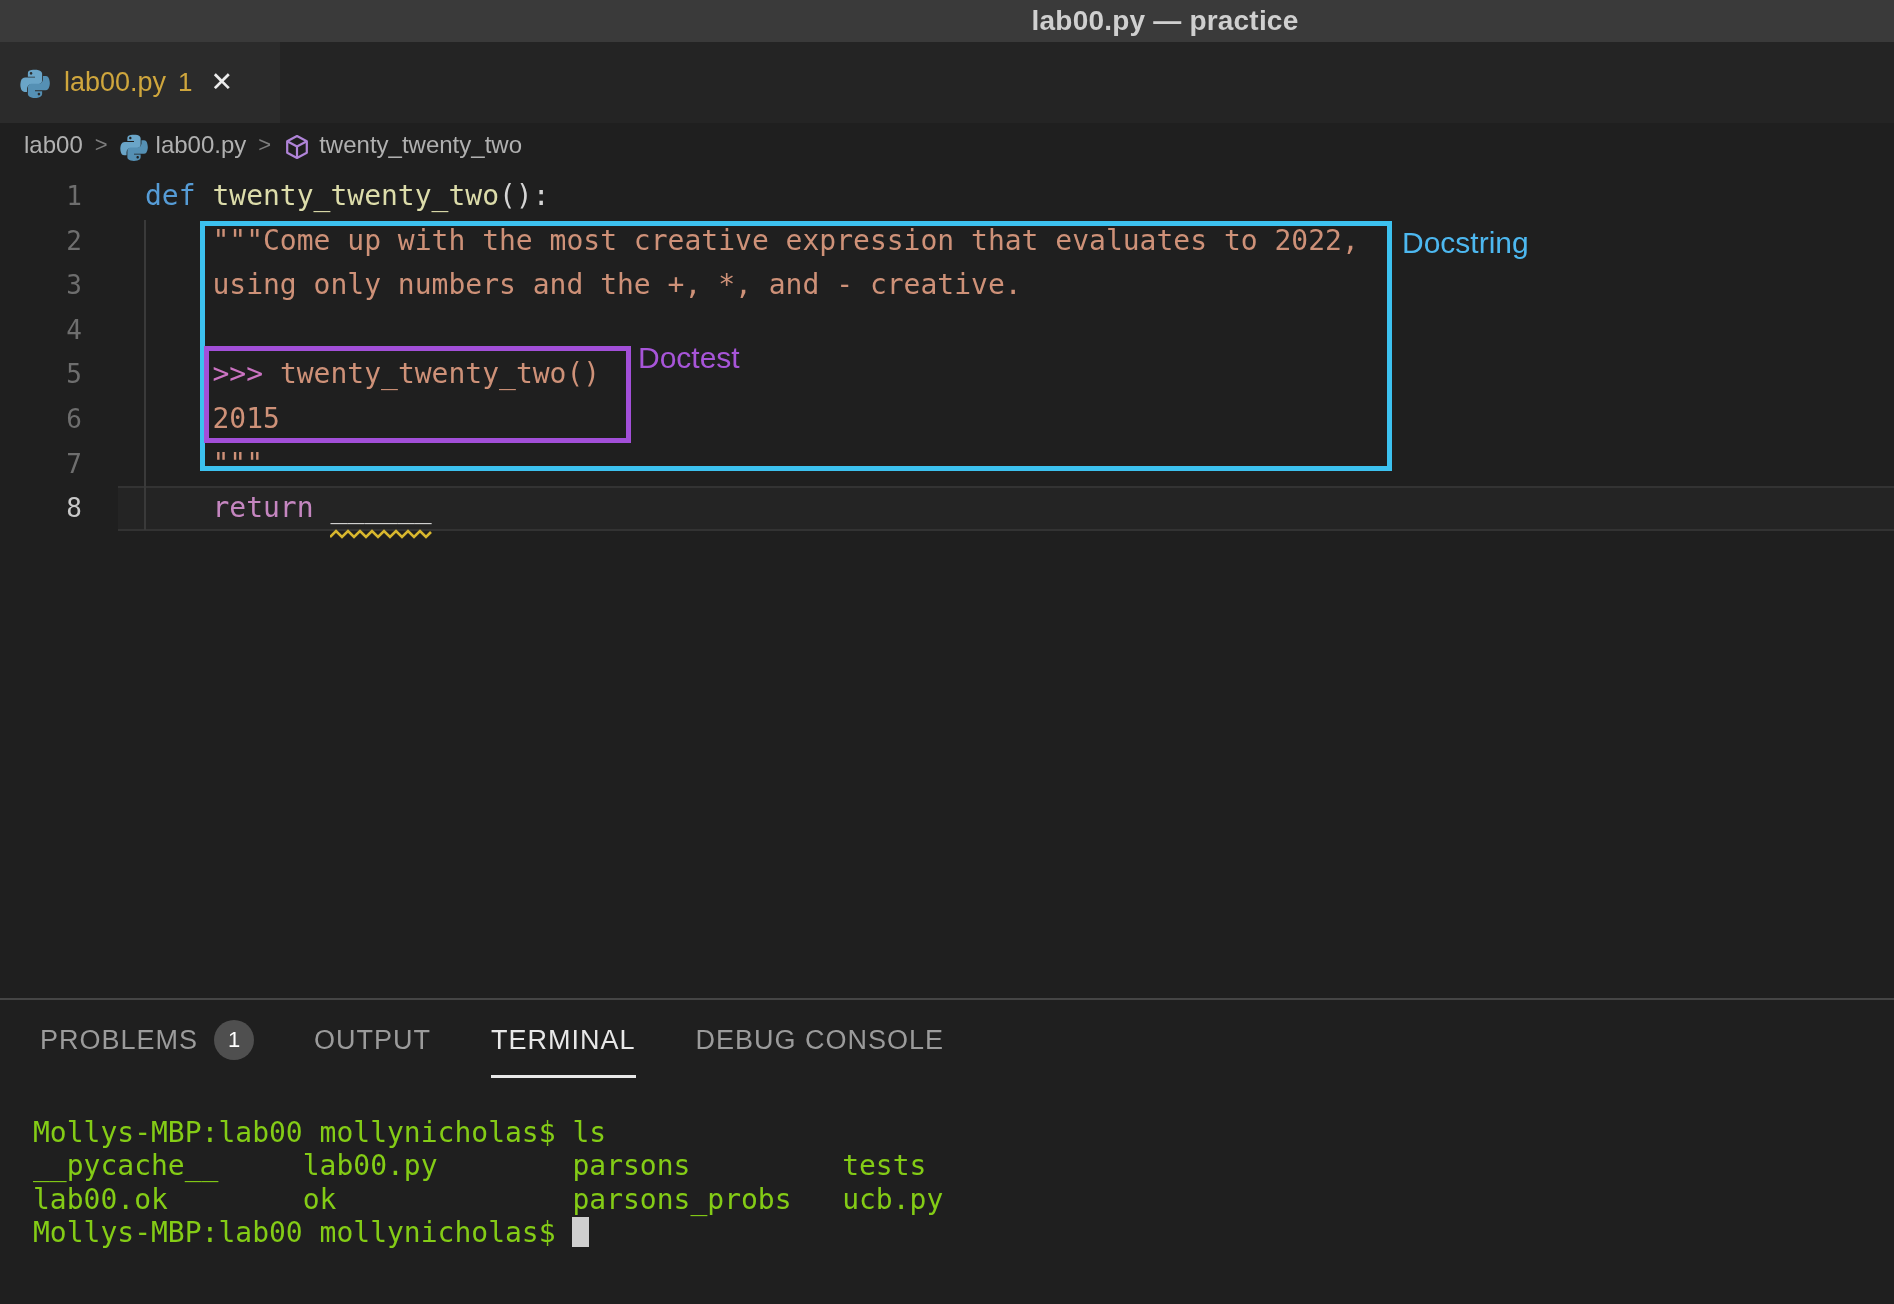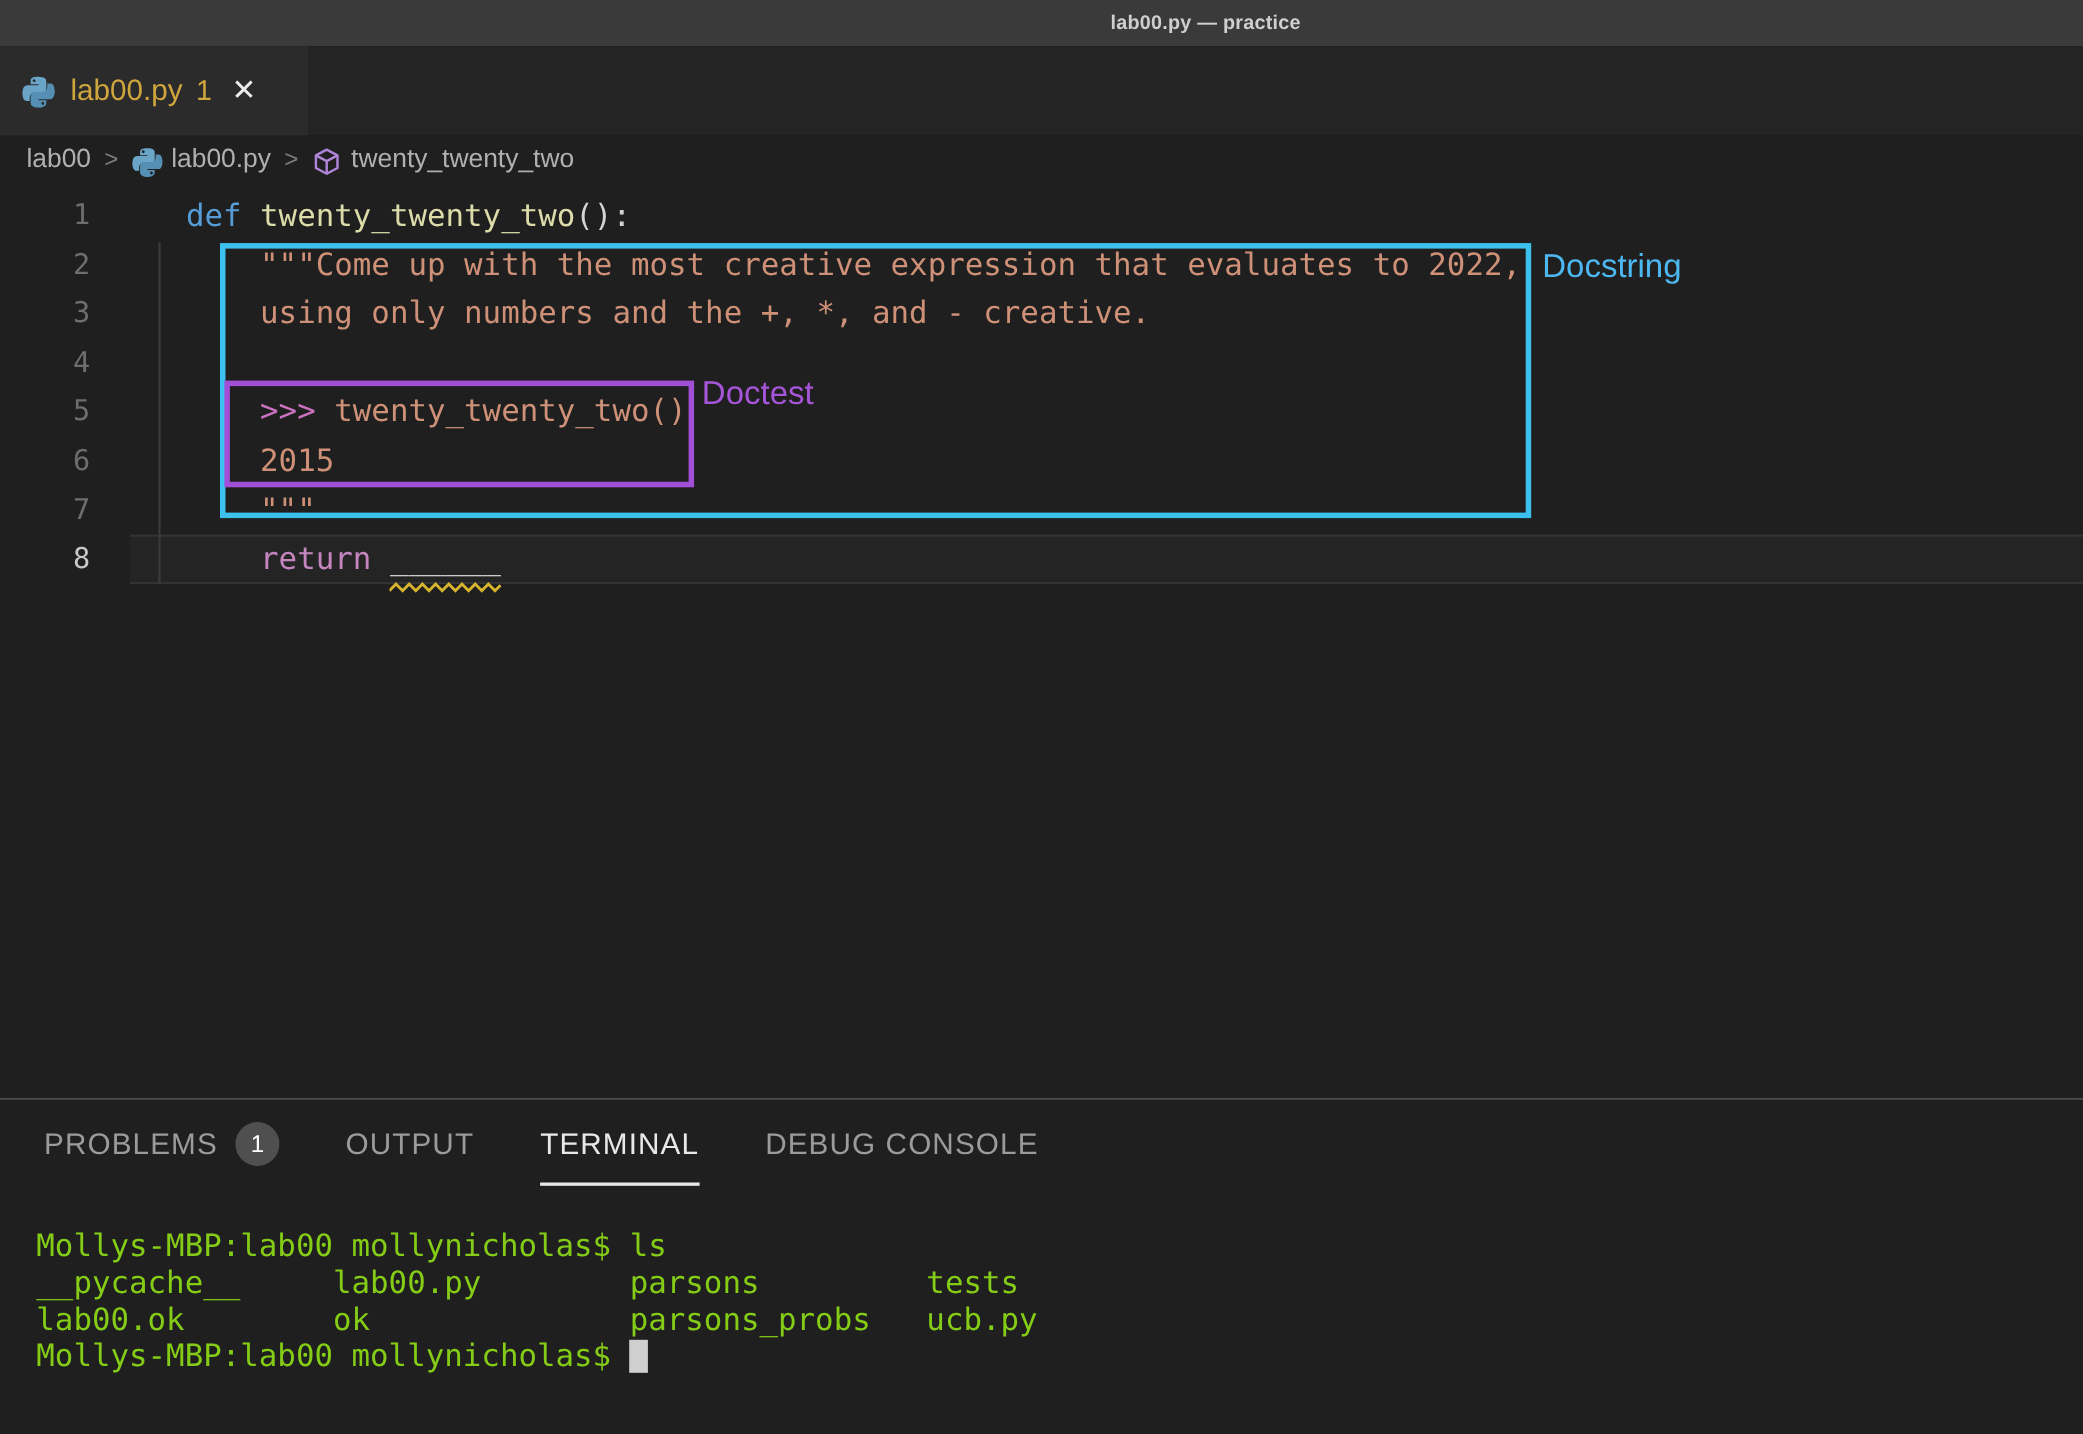--- a/index.html
+++ b/index.html
@@ -1,22 +1,22 @@
 <!DOCTYPE html>
 <html><head>
 <meta charset="utf-8">
 <style>
   html,body{margin:0;padding:0;background:#1f1f1f;}
   .app{position:relative;width:1894px;height:1304px;background:#1f1f1f;overflow:hidden;
        font-family:"Liberation Sans",sans-serif;}
 
   
   .titlebar{position:absolute;left:0;top:0;width:1894px;height:42px;background:#3a3a3a;}
-  .titlebar .title{position:absolute;left:1096px;top:50%;transform:translate(-50%,-50%);
-       color:#cfcfcf;font-size:18px;font-weight:600;letter-spacing:.2px;white-space:nowrap;}
+  .titlebar .title{position:absolute;left:1165px;top:50%;transform:translate(-50%,-50%);
+       color:#cfcfcf;font-size:28px;font-weight:600;letter-spacing:.2px;white-space:nowrap;}
 
   
   .tabstrip{position:absolute;left:0;top:42px;width:1894px;height:81px;background:#242424;}
   .tab{position:absolute;left:0;top:0;width:280px;height:81px;background:#2b2b2b;
        display:flex;align-items:center;padding-left:20px;box-sizing:border-box;}
   .tab .icon{width:30px;height:30px;margin-right:14px;flex:0 0 auto;}
   .tab-label{color:#cfa63d;font-size:27px;}
   .tab-badge{color:#cfa63d;font-size:26px;margin-left:12px;}
   .tab-close{color:#ececec;font-size:27px;margin-left:18px;line-height:1;}
 
@@ -32,21 +32,21 @@
   .current-line{position:absolute;left:118px;top:486px;width:1776px;height:45px;
        background:rgba(255,255,255,.025);
        border-top:2px solid rgba(255,255,255,.07);border-bottom:2px solid rgba(255,255,255,.07);
        box-sizing:border-box;}
   .indent-guide{position:absolute;left:144px;top:220px;width:2px;height:310px;background:#3a3a3a;}
   .gutter{position:absolute;left:0;top:174px;width:82px;text-align:right;
        font-family:"DejaVu Sans Mono",monospace;font-size:26px;line-height:44.6px;color:#6e6e6e;}
   .gutter .gut-line{height:44.6px;}
   .gutter .active{color:#c8c8c8;}
   .code{position:absolute;left:145px;top:174px;font-family:"DejaVu Sans Mono",monospace;
-       font-size:28px;line-height:44.6px;color:#d4d4d4;margin-left:24px;}
+       font-size:28px;line-height:44.6px;color:#d4d4d4;}
   .code-line{height:44.6px;white-space:pre;}
   .tok-kw{color:#569cd6;}
   .tok-kw2{color:#c586c0;}
   .tok-fn{color:#dcdcaa;}
   .tok-str{color:#ce9178;}
   .tok-doc{color:#cb73c2;}
   .tok-pln{color:#d4d4d4;}
   .tok-uline{color:#d4d4d4;}
   .squiggle{position:relative;display:inline-block;}
   .squiggle svg{position:absolute;left:0;bottom:-8px;}

